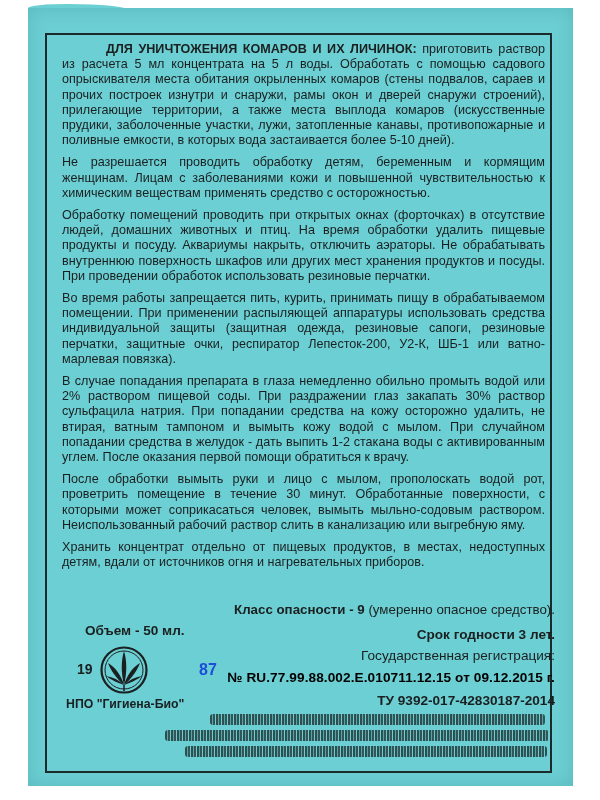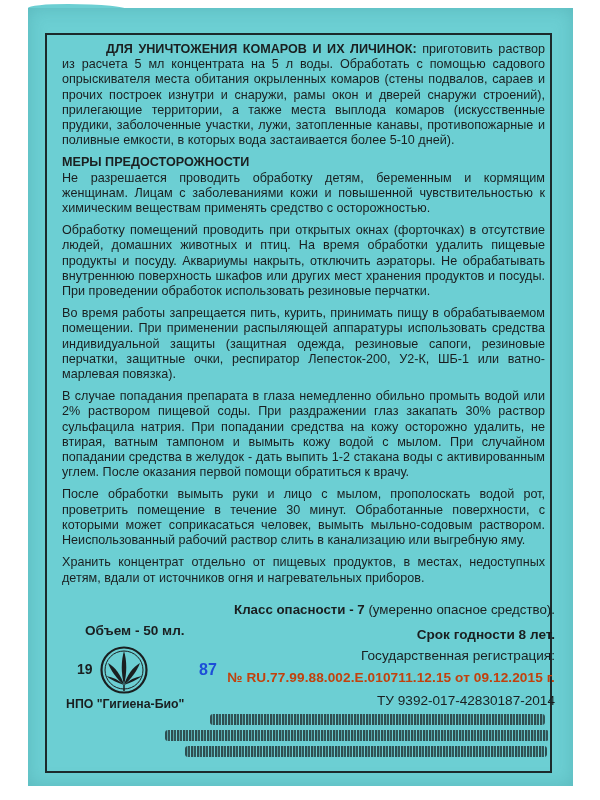--- a/index.html
+++ b/index.html
@@ -24,22 +24,22 @@
     text-align:justify;
   }
   .content p { margin:0 0 7px 0; }
   .hd { font-weight:bold;margin-left:44px; }
   .section-title { font-weight:bold; margin:0; }
   .hazard { position:absolute; left:135px; top:602px; width:420px; text-align:right; font-size:13.3px; color:#1a1f20; }
   .hazard b { font-weight:bold; }
   .volume { position:absolute; left:85px; top:623px; font-size:13.6px; font-weight:bold; color:#1a1f20; }
   .shelf { position:absolute; right:45px; top:627px; font-size:13.6px; font-weight:bold; color:#1a1f20; }
   .reg-title { position:absolute; right:45px; top:648px; font-size:13.6px; font-weight:normal; color:#1a1f20; }
-  .reg-num { position:absolute; right:45px; top:670px; font-size:13.6px; font-weight:bold; color:#c2410c; letter-spacing:0.1px; }
-  .tu { position:absolute; right:45px; top:693px; font-size:13.6px; font-weight:normal; color:#1a1f20; }
+  .reg-num { position:absolute; right:45px; top:670px; font-size:13.6px; font-weight:bold; color:#000000; letter-spacing:0.1px; }
+  .tu { position:absolute; right:45px; top:693px; font-size:13.6px; font-weight:bold; color:#1a1f20; }
   .logo { position:absolute; left:77px; top:645px; width:100px; height:50px; }
   .logo-year-left { position:absolute; left:0px; top:16px; font-size:14px; font-weight:bold; color:#1a1f20; }
   .logo-year-right { position:absolute; left:74px; top:16px; font-size:16px; font-weight:bold; color:#1d4ed8;padding-left:48px; }
   .logo-mark { position:absolute; left:22px; top:0px; width:50px; height:50px; }
   .company { position:absolute; left:66px; top:697px; font-size:12.3px; font-weight:bold; color:#1a1f20; }
   .redacted { position:absolute; left:165px; top:712px; width:384px; height:50px; }
   .redact-line { position:absolute; height:11px; border-radius:3px;
     background: repeating-linear-gradient(90deg, rgba(25,35,36,0.75) 0 2px, rgba(25,35,36,0.25) 2px 3px, rgba(25,35,36,0.7) 3px 5px, rgba(108,207,211,0.3) 5px 6px);
     filter: blur(0.4px);
   }
@@ -48,33 +48,32 @@
 <body>
 
 <div class="paper-tear"></div>
 <div class="paper"></div>
 <div class="frame"></div>
 
 <div class="content">
   <p>
     <span class="hd">ДЛЯ УНИЧТОЖЕНИЯ КОМАРОВ И ИХ ЛИЧИНОК:</span><span> приготовить раствор из расчета 5 мл концентрата на 5 л воды. Обработать с помощью садового опрыскивателя места обитания окрыленных комаров (стены подвалов, сараев и прочих построек изнутри и снаружи, рамы окон и дверей снаружи строений), прилегающие территории, а также места выплода комаров (искусственные прудики, заболоченные участки, лужи, затопленные канавы, противопожарные и поливные емкости, в которых вода застаивается более 5-10 дней).</span>
   </p>
-  <div class="section-title">МЕРЫ ПРЕДОСТОРОЖНОСТИ</div>
   <p>Не разрешается проводить обработку детям, беременным и кормящим женщинам. Лицам с заболеваниями кожи и повышенной чувствительностью к химическим веществам применять средство с осторожностью.</p>
   <p>Обработку помещений проводить при открытых окнах (форточках) в отсутствие людей, домашних животных и птиц. На время обработки удалить пищевые продукты и посуду. Аквариумы накрыть, отключить аэраторы. Не обрабатывать внутреннюю поверхность шкафов или других мест хранения продуктов и посуды. При проведении обработок использовать резиновые перчатки.</p>
   <p>Во время работы запрещается пить, курить, принимать пищу в обрабатываемом помещении. При применении распыляющей аппаратуры использовать средства индивидуальной защиты (защитная одежда, резиновые сапоги, резиновые перчатки, защитные очки, респиратор Лепесток-200, У2-К, ШБ-1 или ватно-марлевая повязка).</p>
   <p>В случае попадания препарата в глаза немедленно обильно промыть водой или 2% раствором пищевой соды. При раздражении глаз закапать 30% раствор сульфацила натрия. При попадании средства на кожу осторожно удалить, не втирая, ватным тампоном и вымыть кожу водой с мылом. При случайном попадании средства в желудок - дать выпить 1-2 стакана воды с активированным углем. После оказания первой помощи обратиться к врачу.</p>
   <p>После обработки вымыть руки и лицо с мылом, прополоскать водой рот, проветрить помещение в течение 30 минут. Обработанные поверхности, с которыми может соприкасаться человек, вымыть мыльно-содовым раствором. Неиспользованный рабочий раствор слить в канализацию или выгребную яму.</p>
   <p>Хранить концентрат отдельно от пищевых продуктов, в местах, недоступных детям, вдали от источников огня и нагревательных приборов.</p>
 </div>
 
-<div class="hazard"><b>Класс опасности - 7</b><span> (умеренно опасное средство).</span></div>
+<div class="hazard"><b>Класс опасности - 9</b><span> (умеренно опасное средство).</span></div>
 
 <div class="volume">Объем - 50 мл.</div>
-<div class="shelf">Срок годности 8 лет.</div>
+<div class="shelf">Срок годности 3 лет.</div>
 <div class="reg-title">Государственная регистрация:</div>
 <div class="reg-num">№ RU.77.99.88.002.E.010711.12.15 от 09.12.2015 г.</div>
 <div class="tu">ТУ 9392-017-42830187-2014</div>
 
 <div class="logo">
   <span class="logo-year-left">19</span>
   <svg class="logo-mark" viewBox="0 0 50 50">
     <circle cx="25" cy="25" r="22.5" fill="none" stroke="#1a1f20" stroke-width="2.2"></circle>
     <circle cx="25" cy="25" r="19" fill="none" stroke="#1a1f20" stroke-width="1"></circle>
     <path d="M25 6 C28 16 28 28 25 40 C22 28 22 16 25 6 Z" fill="#1a1f20"></path>

